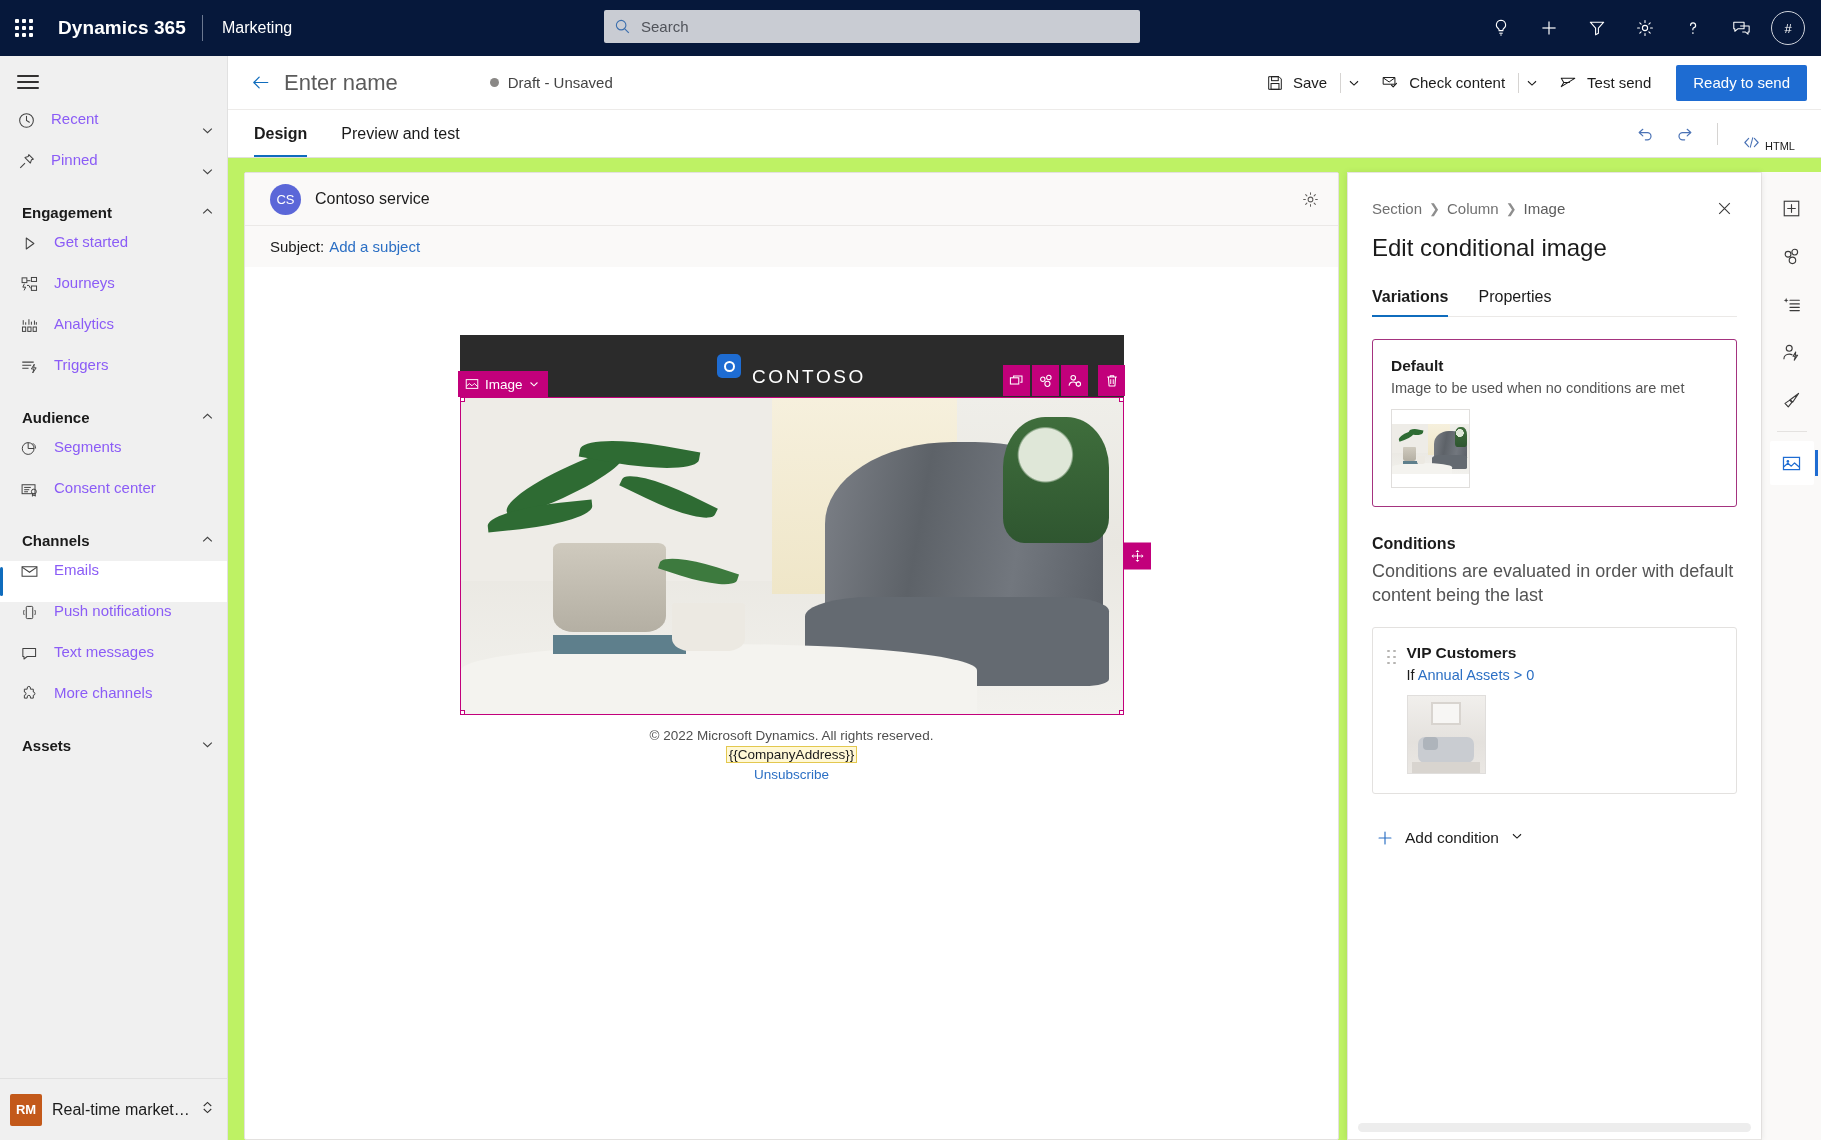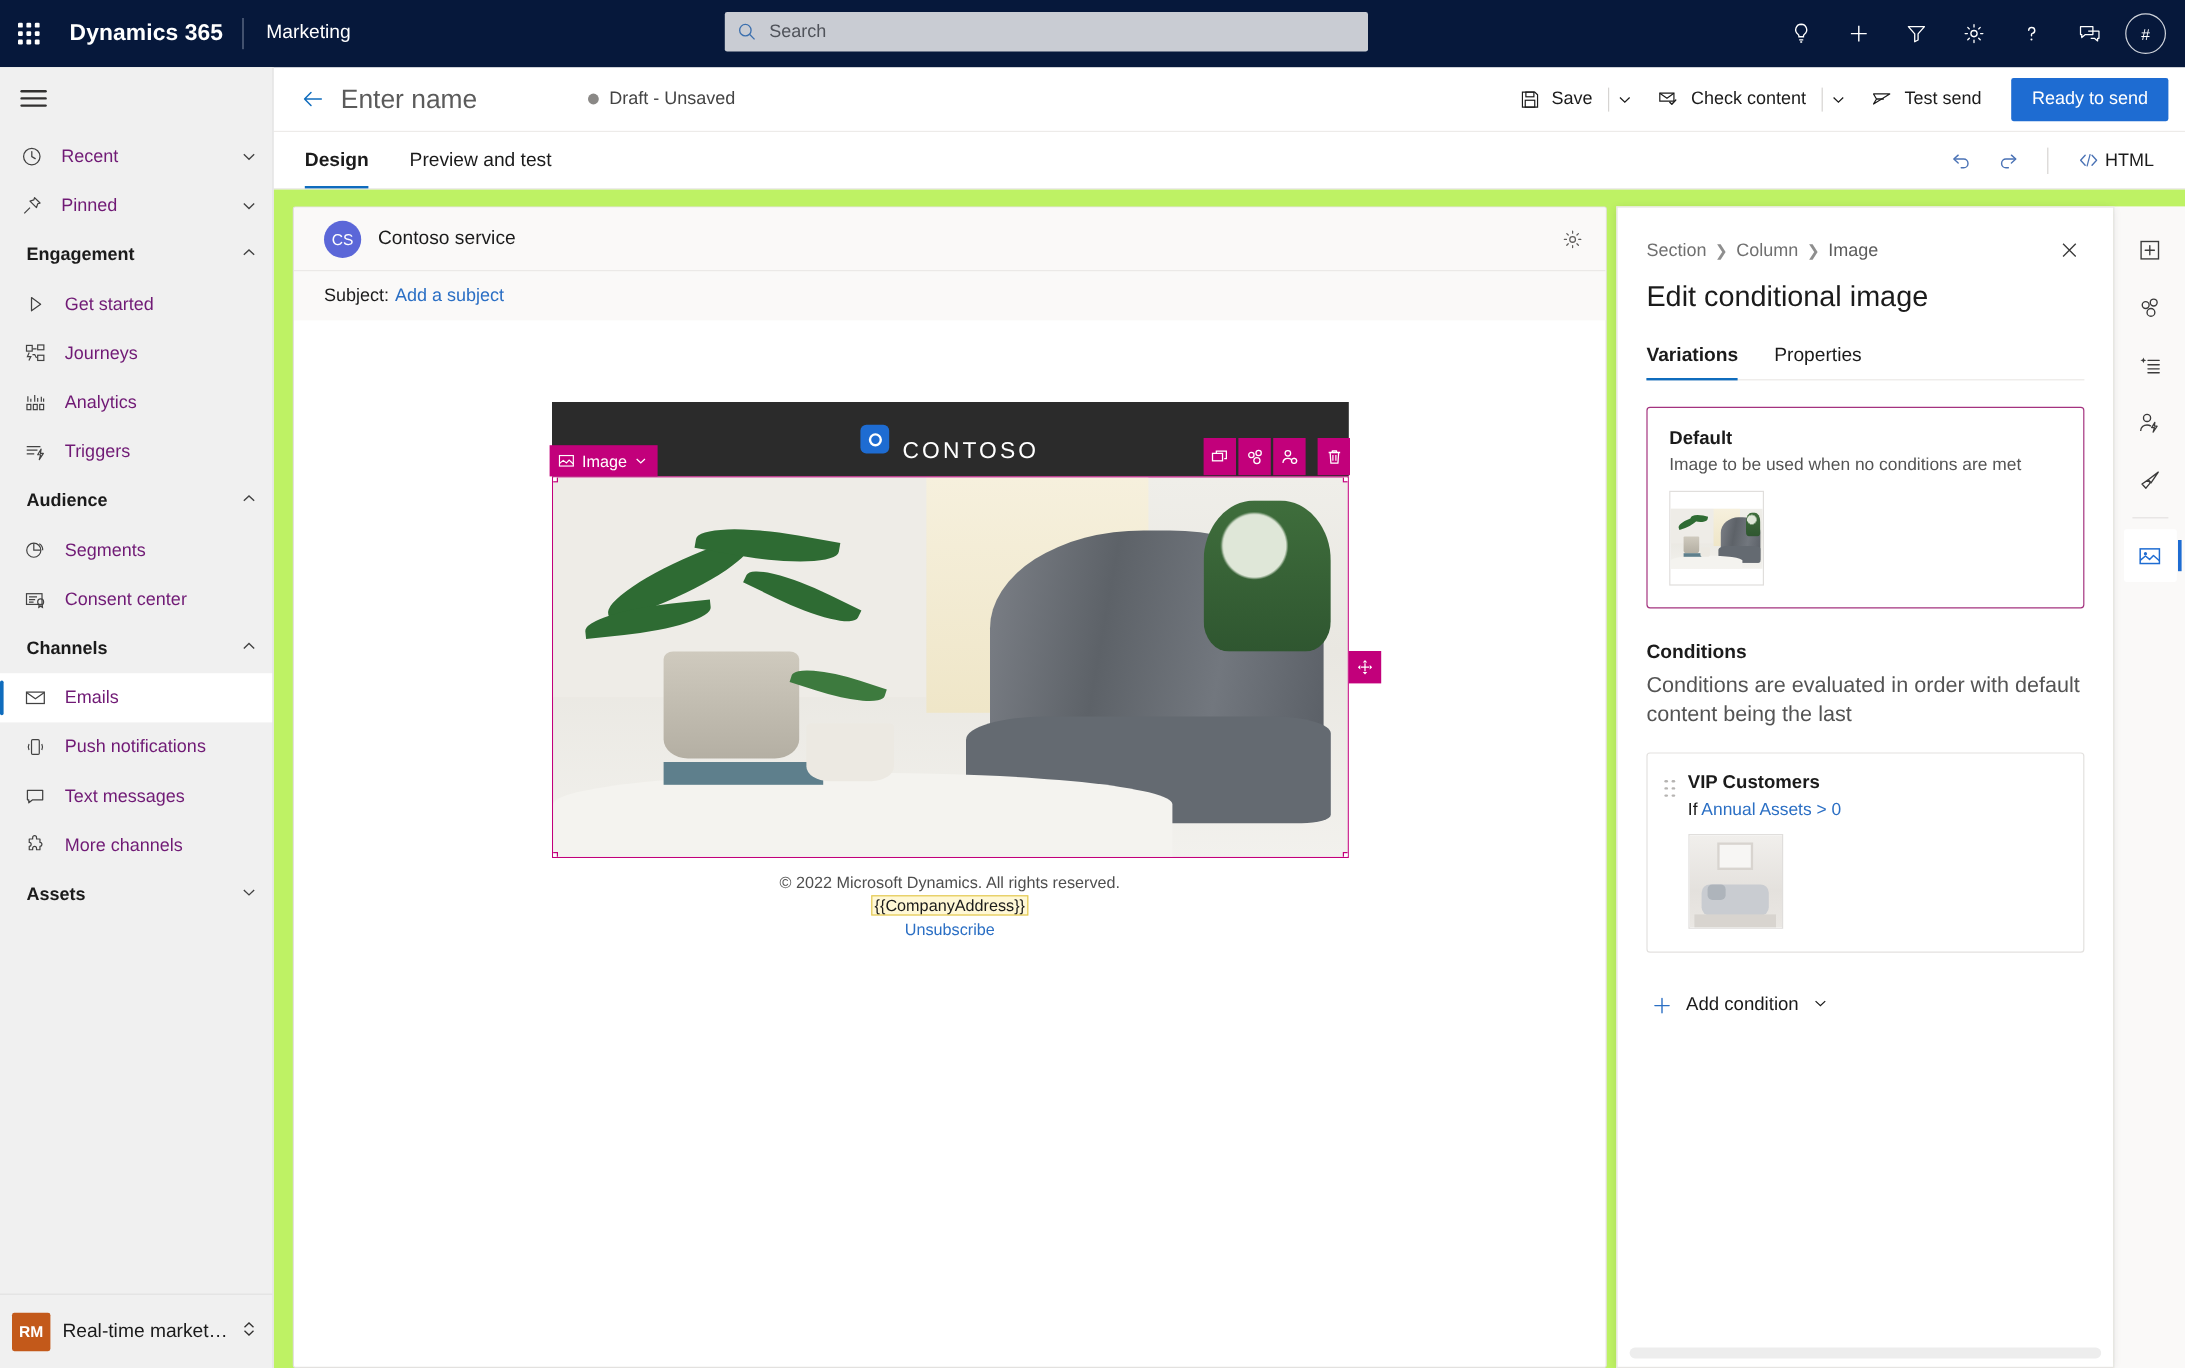--- a/index.html
+++ b/index.html
@@ -79,23 +79,23 @@
     position: relative;
   }
   .hamburger {
     height: 44px; display: flex; align-items: center;
     padding-left: 17px; cursor: pointer; margin-top: 4px;
   }
   .ham-lines { width: 22px; }
   .ham-lines i { display: block; height: 1.6px; background: #323130; margin: 4.4px 0; border-radius:1px; }
   .nav-scroll { flex: 1; overflow: hidden; padding-top: 6px; }
   .navitem {
-    height: 41px; display: flex; align-items: center;
+    height: 41px; display: flex; 
     padding: 0 12px 0 17px; cursor: pointer; position: relative;
-    font-size: 15px; color: #701a75;
+    font-size: 15px; color: #8b5cf6;
   }
   .navitem .ic {
     width: 22px; min-width: 22px; height: 20px;
     display: flex; align-items: center; justify-content: flex-start;
     margin-right: 12px; color: #424242;
   }
   .navitem .lbl { flex: 1; white-space: nowrap; overflow: hidden; text-overflow: ellipsis; }
   .navitem .chev { color: #424242; display: flex; align-items:center; }
   .group-header {
     height: 41px; display: flex; align-items: center;
@@ -177,22 +177,22 @@
     content: ""; position: absolute; left: 10px; right: 10px; bottom: 0;
     height: 2.5px; background: #0f6cbd;
   }
   .tabs-right { margin-left: auto; display: flex; align-items: center; gap: 4px; }
   .tool-icon {
     width: 36px; height: 36px; display: flex; align-items: center; justify-content: center;
     cursor: pointer; color: #4a72b5;
   }
   .tool-sep { width: 1px; height: 22px; background: #d6d4d2; margin: 0 10px; }
   .html-btn {
-    display: flex; align-items: center; gap: 4px; height: 36px; padding: 0 10px;
-    cursor: pointer; font-size: 15px; color: #1b1b1b;
+    display: flex; align-items: flex-end; gap: 4px; height: 36px; padding: 0 10px;
+    cursor: pointer; font-size: 11px; color: #1b1b1b;
   }
 
   
   .workspace { flex: 1; display: flex; min-height: 0; background: #bef264; padding: 14px 0 0 0; }
   .canvas-wrap {
     flex: 1; margin: 0 8px 0 16px;
     border: 1px solid #e3e1df; border-radius: 2px;
     display: flex; flex-direction: column; min-width: 0;
     background: #ffffff; overflow: hidden;
   }

